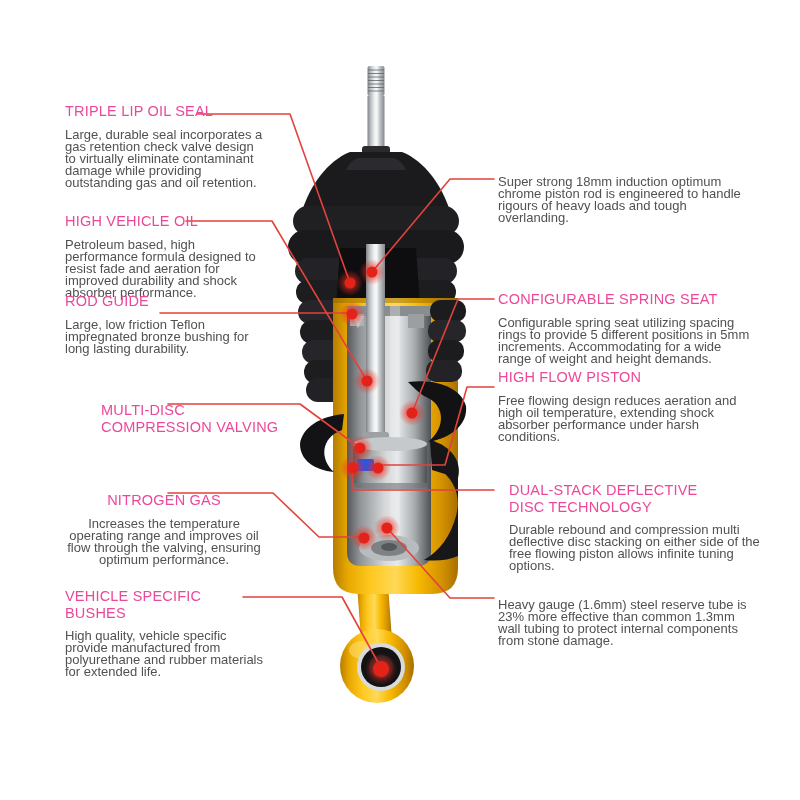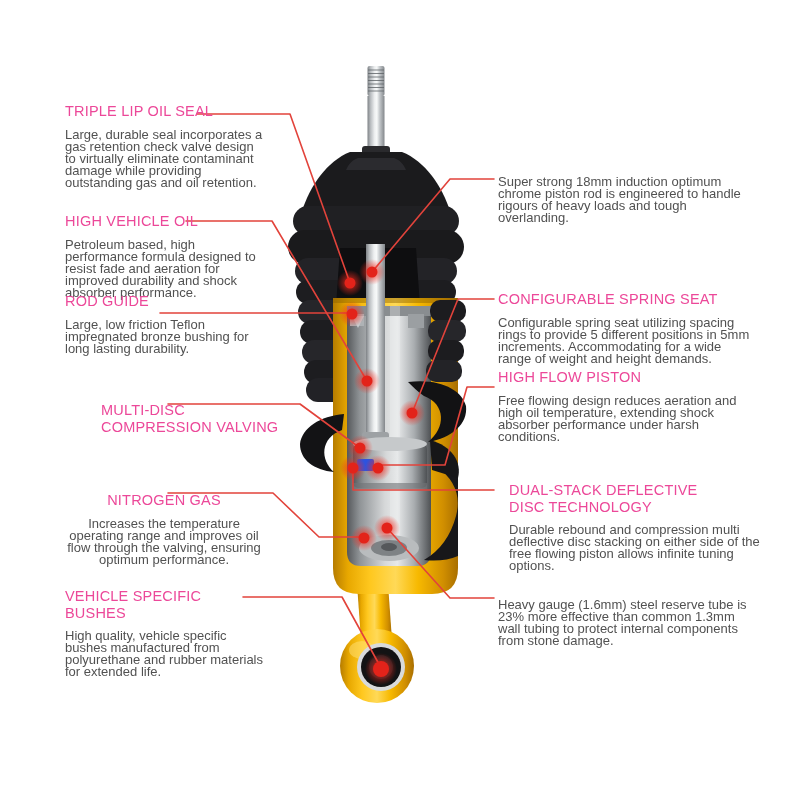--- a/index.html
+++ b/index.html
@@ -215,21 +215,21 @@
 <div class="label left" style="left:65px;top:402px;margin-left:36px;">
   <div class="title">MULTI-DISC</div>
   <div class="title">COMPRESSION VALVING</div>
 </div>
 <div class="label left" style="left:65px;top:492px;text-align:center;">
   <div class="title">NITROGEN GAS</div>
   <div class="desc">Increases the temperature operating range and improves oil flow through the valving, ensuring optimum performance.</div>
 </div>
 <div class="label left" style="left:65px;top:588px;">
   <div class="title">VEHICLE SPECIFIC BUSHES</div>
-  <div class="desc">High quality, vehicle specific bushes manufactured from polyurethane and rubber materials for extended life.</div>
+  <div class="desc">High quality, vehicle specific provide manufactured from polyurethane and rubber materials for extended life.</div>
 </div>
 
 <div class="label right" style="left:498px;top:167px;">
   <div class="desc">Super strong 18mm induction optimum chrome piston rod is engineered to handle rigours of heavy loads and tough overlanding.</div>
 </div>
 <div class="label right" style="left:498px;top:291px;">
   <div class="title">CONFIGURABLE SPRING SEAT</div>
   <div class="desc">Configurable spring seat utilizing spacing rings to provide 5 different positions in 5mm increments. Accommodating for a wide range of weight and height demands.</div>
 </div>
 <div class="label right" style="left:498px;top:369px;">

